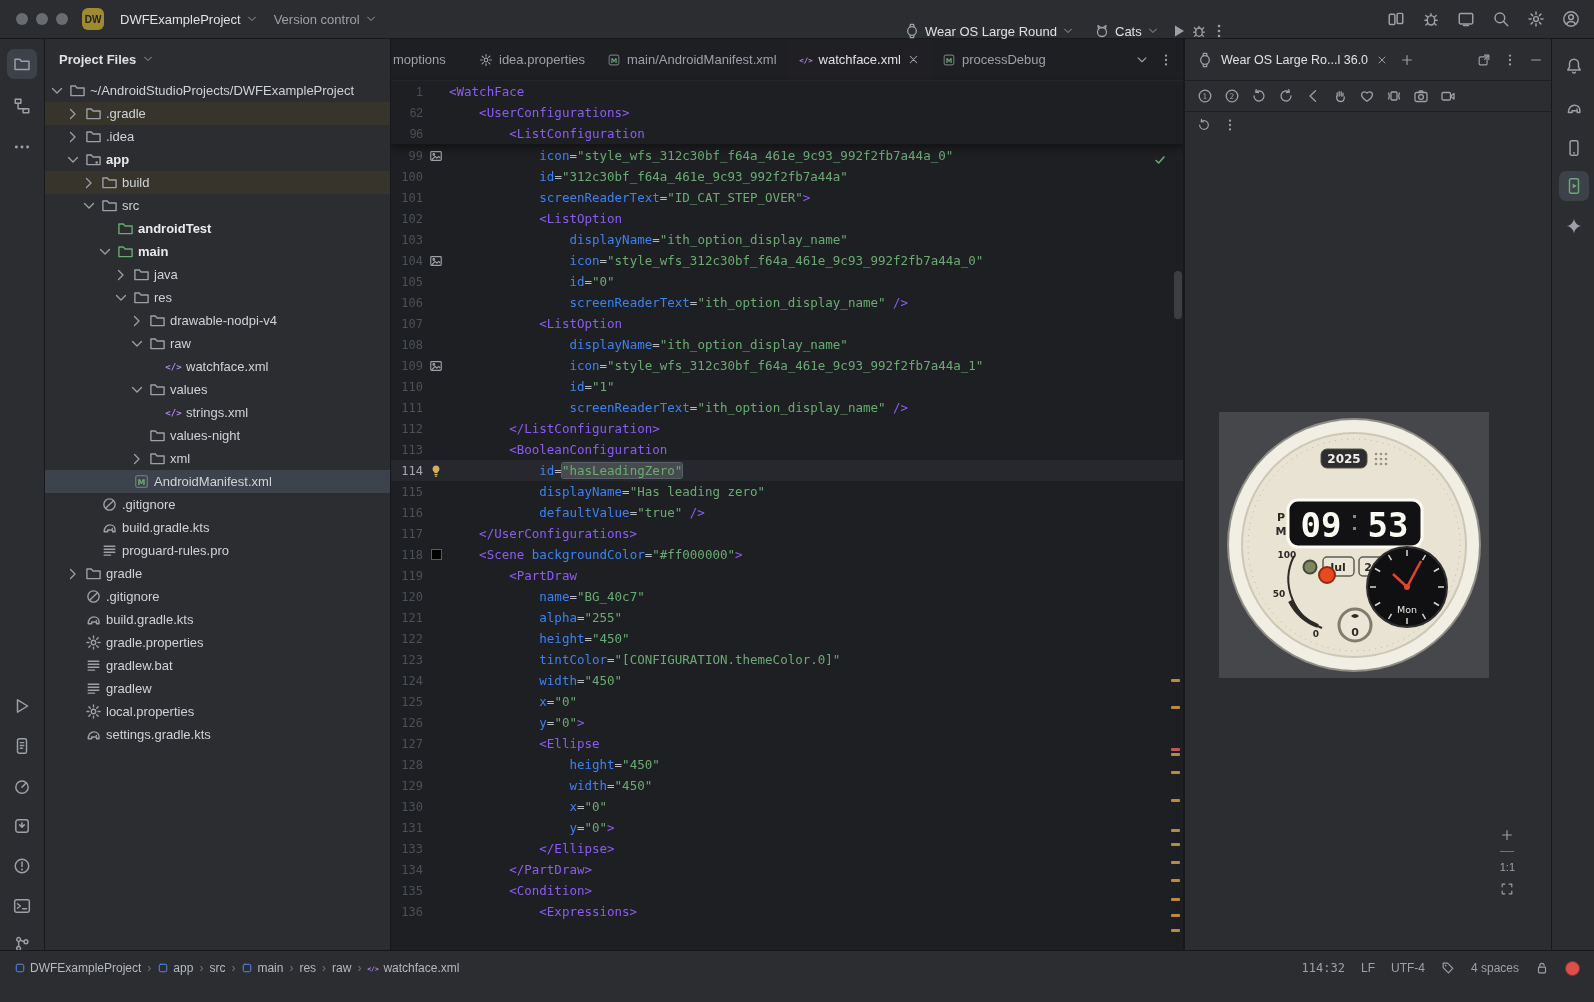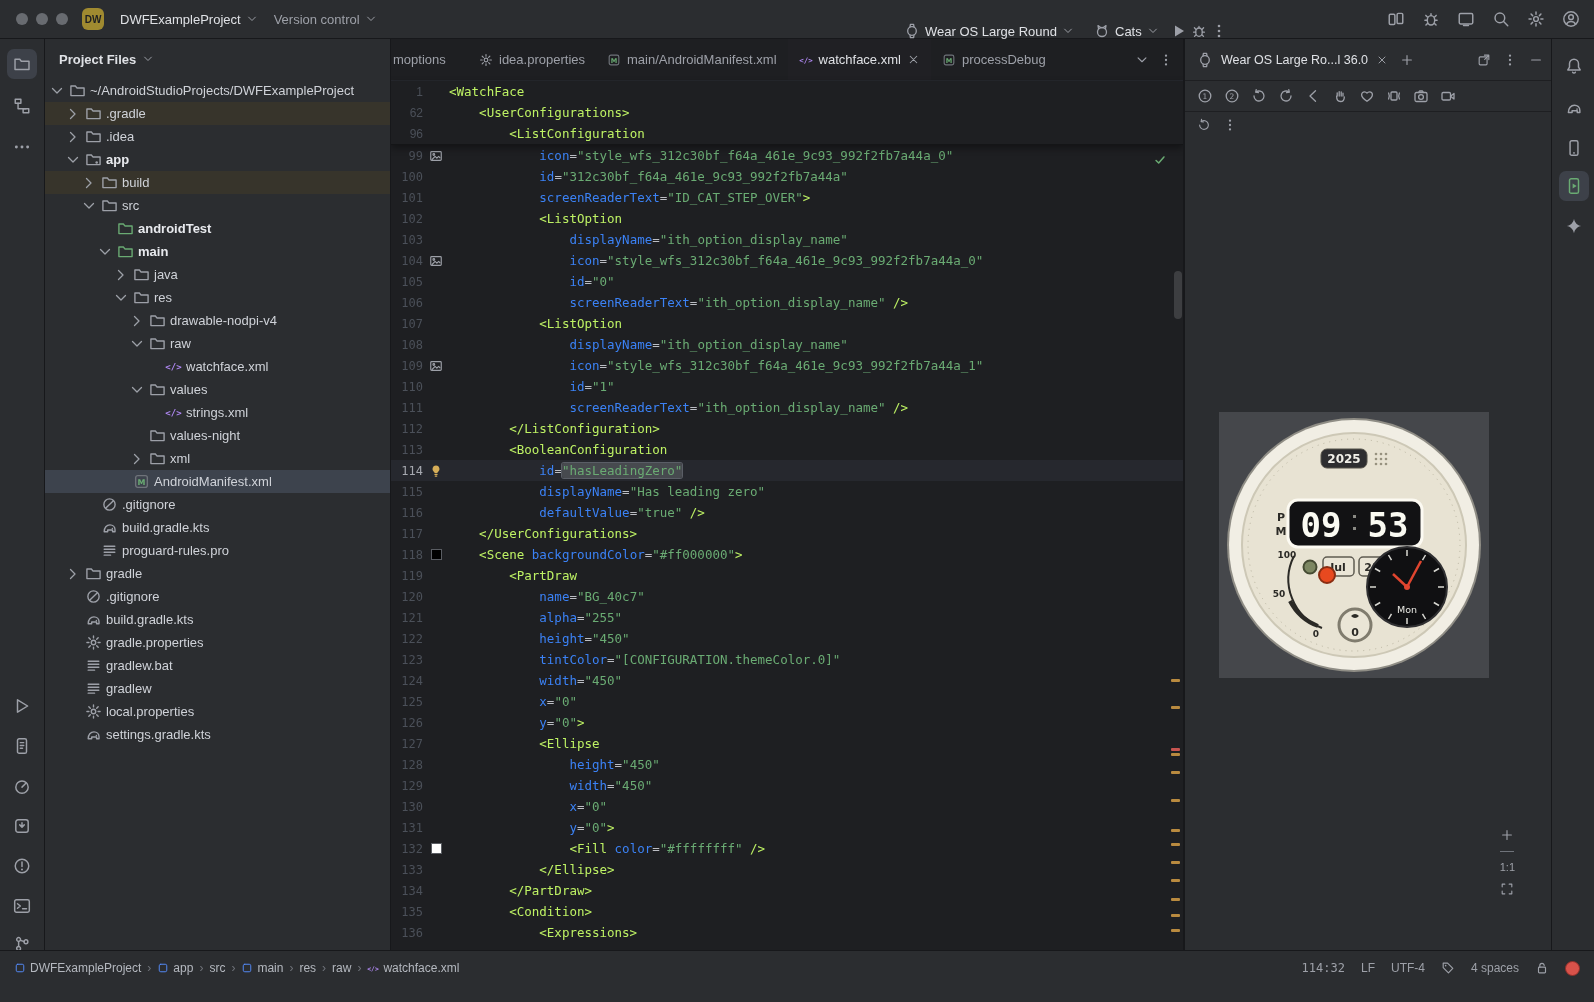--- a/index.html
+++ b/index.html
@@ -55,21 +55,21 @@
   .tabx{width:13px;height:13px;color:#9da0a8}
   #tabs-end{margin-left:auto;display:flex;align-items:center;gap:10px;padding-right:10px}
   #codewrap{position:relative;width:100%;height:870px;font-family:"DejaVu Sans Mono",monospace}
   .cl{display:flex;align-items:center;height:21px}
   .cl.cur{background:#26282e}
   .ln{width:32px;text-align:right;color:#4b5059;font-size:12px;flex:0 0 32px}
   .cl.cur .ln{color:#a6a9b0}
   .gi{width:26px;display:flex;justify-content:center;align-items:center;flex:0 0 26px}
   .gi .ic{width:14px;height:14px}
   pre.code{margin:0;font:12.5px/21px "DejaVu Sans Mono",monospace;white-space:pre}
-  .tk-p{color:#bcbec4}.tk-a{color:#3b82f6}.tk-t{color:#bef264}.tk-v{color:#6aab73}
+  .tk-p{color:#bcbec4}.tk-a{color:#3b82f6}.tk-t{color:#8b5cf6}.tk-v{color:#6aab73}
   .tk-vh{color:#6aab73;background:#474a4f;box-shadow:0 0 0 1px #5a5e66;border-radius:2px}
   #sticky{border-bottom:1px solid #141517;box-shadow:0 3px 7px rgba(0,0,0,.4);position:relative;z-index:3;background:#1e1f22}
   .swatch{width:9px;height:9px;border:1px solid #5a5d63}
   .stripe{position:absolute;right:3px;width:9px;height:3px;border-radius:1px;background:#b98a3f}
   .stripe.e{background:#c75450}
   #scrollthumb{position:absolute;right:1px;top:126px;width:8px;height:48px;border-radius:4px;background:rgba(255,255,255,.14)}
   #inspectok{position:absolute;right:16px;top:8px}
   
   #device-panel{position:absolute;left:1184px;top:39px;width:366px;height:911px;background:#2b2d30;border-left:1px solid #17181b}
   #dp-header{height:41px;display:flex;align-items:center;padding:0 8px 0 12px;border-bottom:1px solid #1e1f22;gap:8px}
@@ -908,27 +908,20 @@
           <span class="ln">130</span>
           <span class="gi"></span>
           <pre class="code"><span class="tk-p">                </span><span class="tk-a">x</span><span class="tk-p">=</span><span class="tk-v">"0"</span></pre>
         </div>
         <div class="cl">
           <span class="ln">131</span>
           <span class="gi"></span>
           <pre class="code"><span class="tk-p">                </span><span class="tk-a">y</span><span class="tk-p">=</span><span class="tk-v">"0"</span><span class="tk-t">&gt;</span></pre>
         </div>
         <div class="cl">
-          <span class="ln">132</span>
-          <span class="gi">
-            <span class="swatch" style="background: rgb(255, 255, 255);"></span>
-          </span>
-          <pre class="code"><span class="tk-p">                </span><span class="tk-t">&lt;Fill</span><span class="tk-p"> </span><span class="tk-a">color</span><span class="tk-p">=</span><span class="tk-v">"#ffffffff"</span><span class="tk-t"> /&gt;</span></pre>
-        </div>
-        <div class="cl">
           <span class="ln">133</span>
           <span class="gi"></span>
           <pre class="code"><span class="tk-p">            </span><span class="tk-t">&lt;/Ellipse&gt;</span></pre>
         </div>
         <div class="cl">
           <span class="ln">134</span>
           <span class="gi"></span>
           <pre class="code"><span class="tk-p">        </span><span class="tk-t">&lt;/PartDraw&gt;</span></pre>
         </div>
         <div class="cl">

